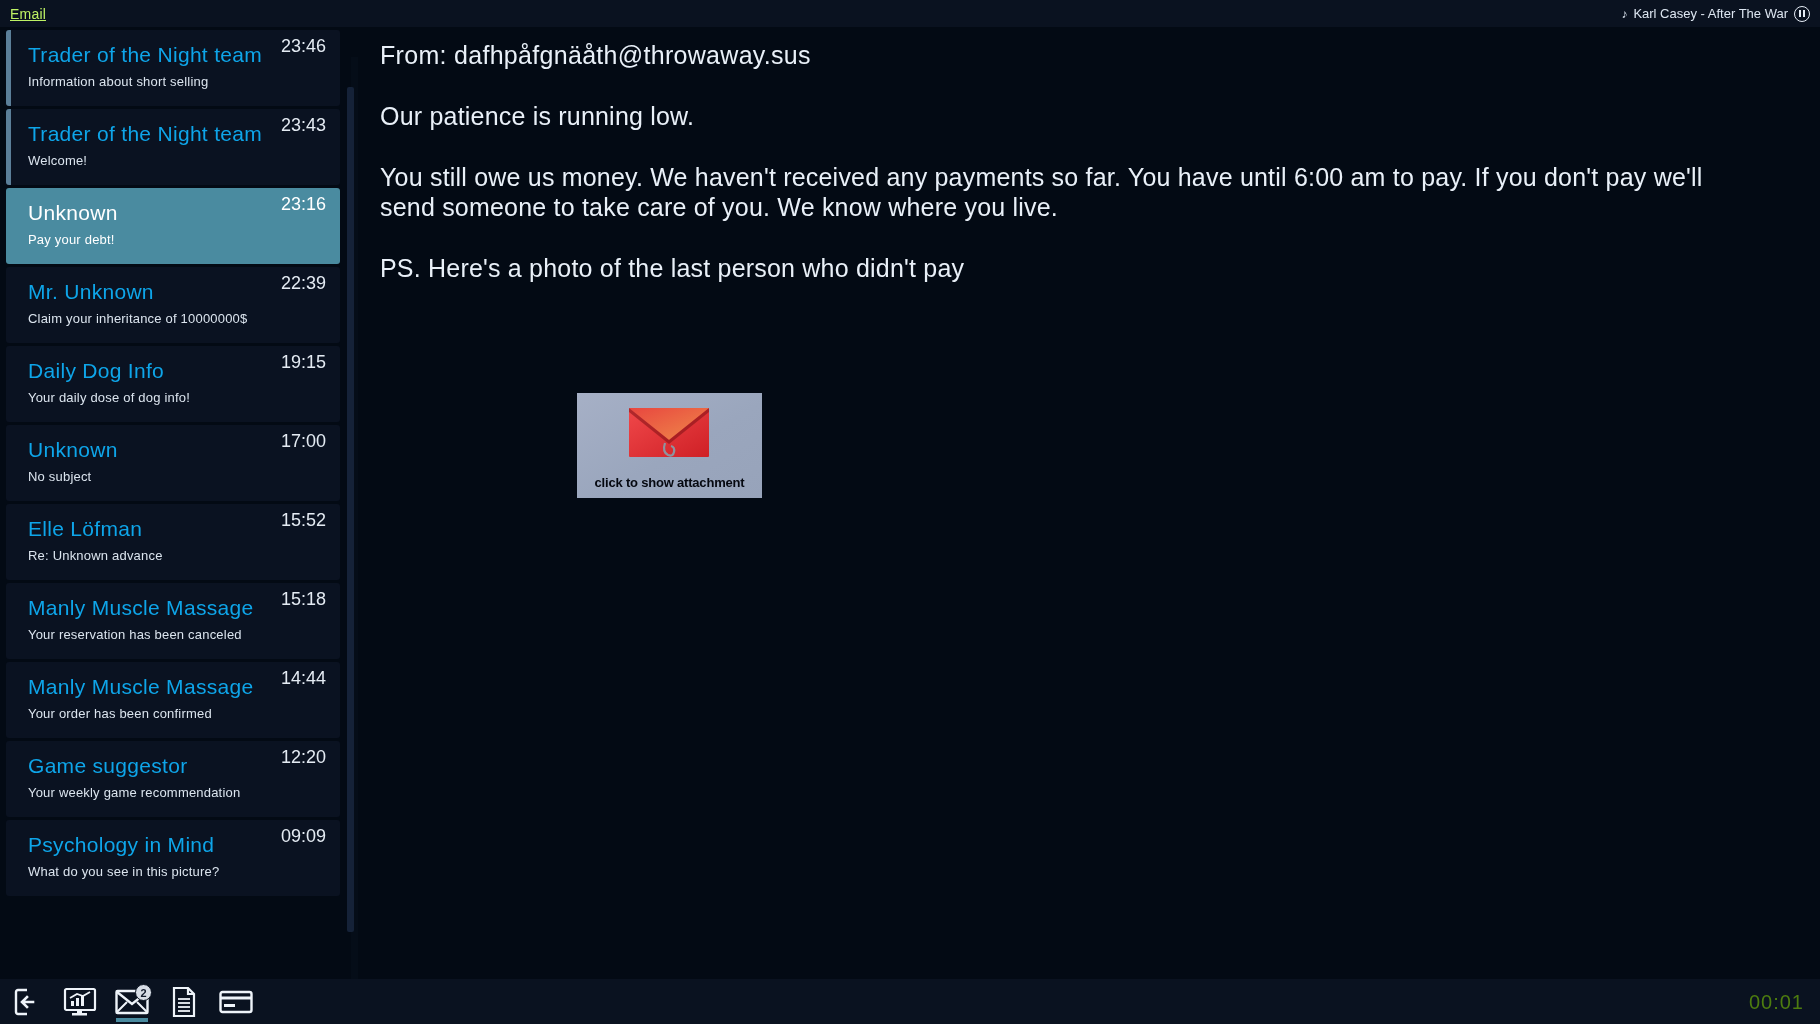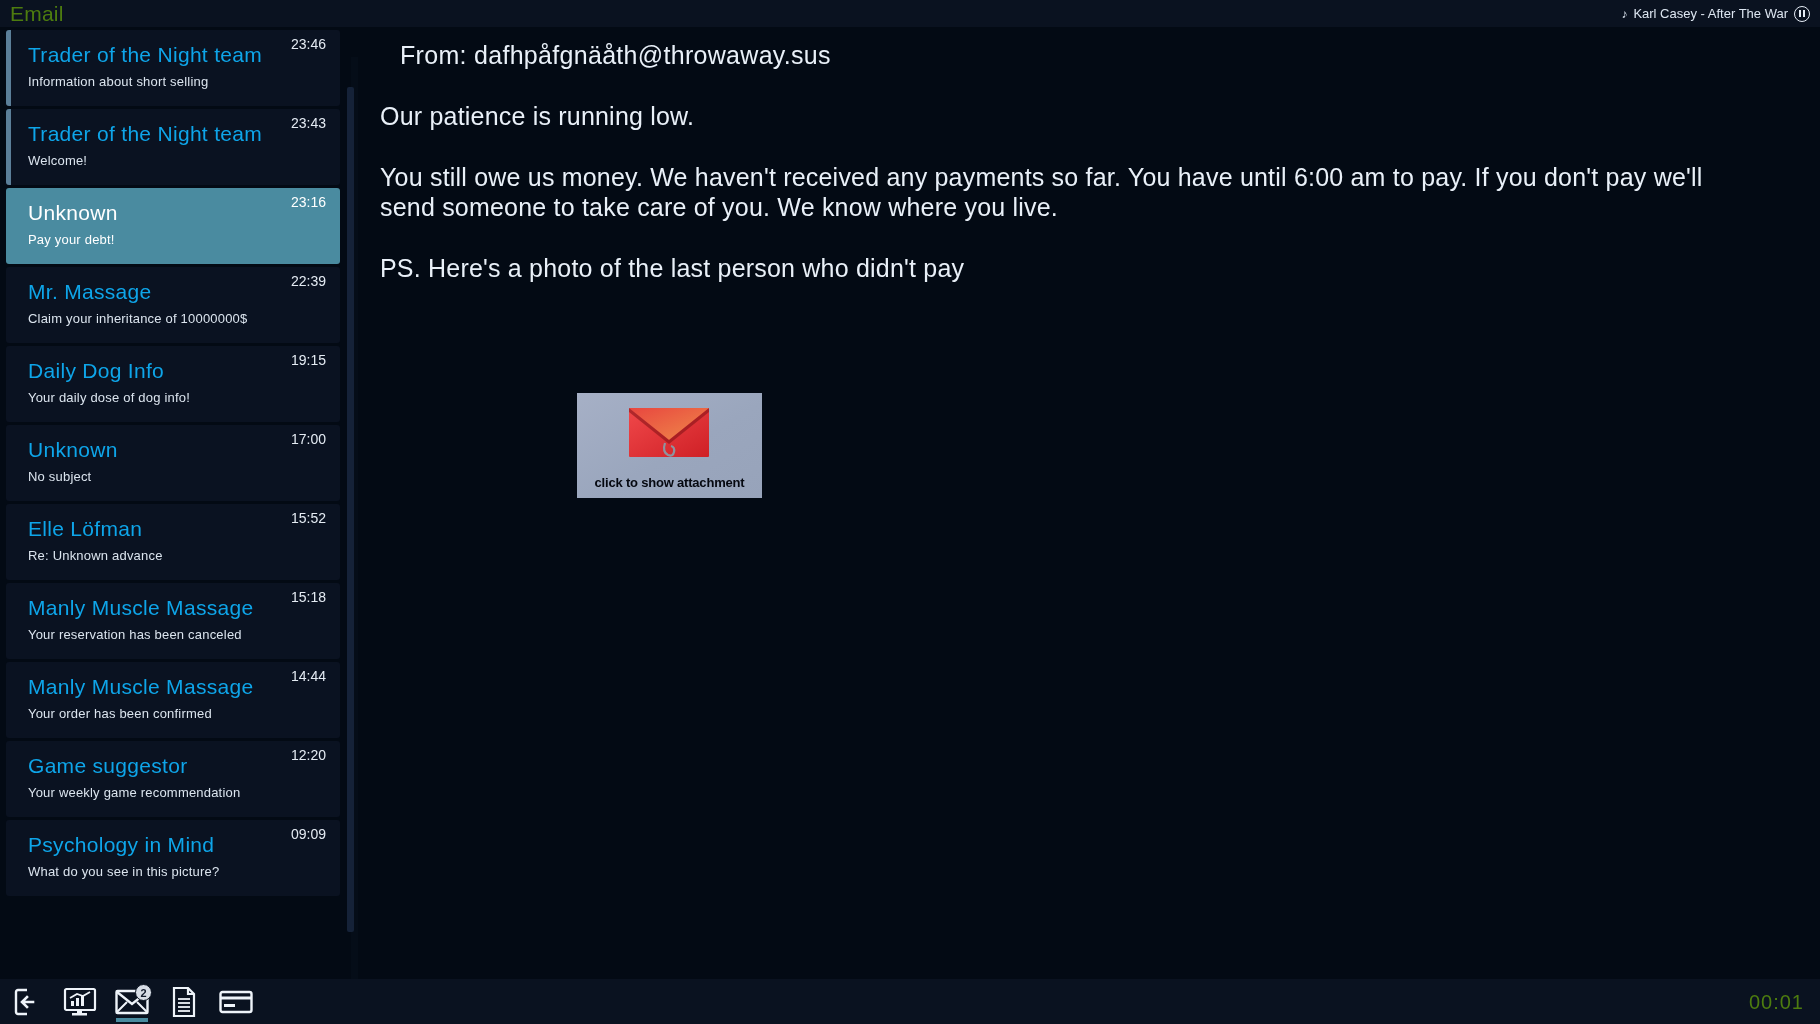--- a/index.html
+++ b/index.html
@@ -11,21 +11,21 @@
   }
   #app { position:relative; width:1820px; height:1024px; background:#030a14; }
 
   
   #topbar {
     position:absolute; left:0; top:0; width:1820px; height:27px;
     background:#0a1220;
     display:flex; align-items:center; justify-content:space-between;
     padding:0 10px;
   }
-  #app-title { color:#4d7c0f; font-size:21px; letter-spacing:.2px; }
+  #app-title { color:#bef264; font-size:14px; letter-spacing:.2px;text-decoration:underline; }
   #music { display:flex; align-items:center; gap:6px; color:#dde6f1; font-size:13px; }
   #music .note { font-size:12px; }
   .pausebtn {
     width:16px; height:16px; border-radius:50%;
     border:1.6px solid #e6edf6;
     display:inline-flex; align-items:center; justify-content:center; gap:2px;
   }
   .pausebtn i { display:block; width:2px; height:7px; background:#e6edf6; }
 
   
@@ -47,42 +47,42 @@
   .mail .sender {
     position:absolute; left:22px; top:13px;
     color:#0ea5e9; font-size:21px; letter-spacing:.3px; white-space:nowrap;
   }
   .mail .subject {
     position:absolute; left:22px; top:44px;
     color:#dbe4ee; font-size:13px; letter-spacing:.2px; white-space:nowrap;
   }
   .mail .time {
     position:absolute; right:14px; top:6px;
-    color:#e4ebf3; font-size:14px;
+    color:#e4ebf3; font-size:18px;
   }
   .mail.selected { background:#4a8ba0; }
   .mail.selected .bar { background:transparent; }
   .mail.selected .sender, .mail.selected .subject, .mail.selected .time { color:#ffffff; }
 
   
   #sb-track {
     position:absolute; right:4px; top:30px; width:7px; height:945px;
     background:#050d18;
   }
   #sb-thumb {
     position:absolute; right:4px; top:30px; width:7px; height:845px;
     background:#152238; border-radius:2px;
   }
 
   
   #reader {
     position:absolute; left:368px; top:27px; width:1452px; height:952px;
     padding:14px 20px 0 12px; color:#e9f0f8;
   }
-  #from { font-size:25px; letter-spacing:.3px; margin-bottom:32px;margin-left:20px; }
+  #from { font-size:25px; letter-spacing:.3px; margin-bottom:32px; }
   .para { font-size:25px; letter-spacing:.2px; line-height:1.17; margin-bottom:32px; max-width:1330px; }
 
   
   #attachment {
     position:absolute; left:209px; top:366px;
     width:185px; height:105px;
     background:linear-gradient(150deg,#a6b0c6 0%,#9aa6bd 55%,#97a3ba 100%);
     cursor:pointer;
   }
   #att-env { position:absolute; left:50px; top:13px; width:84px; height:55px; }
@@ -151,21 +151,21 @@
         </div>
         <div class="mail selected read">
           <span class="bar"></span>
           <span class="time">23:16</span>
           <span class="sender">Unknown</span>
           <span class="subject">Pay your debt!</span>
         </div>
         <div class="mail read">
           <span class="bar"></span>
           <span class="time">22:39</span>
-          <span class="sender">Mr. Massage</span>
+          <span class="sender">Mr. Unknown</span>
           <span class="subject">Claim your inheritance of 10000000$</span>
         </div>
         <div class="mail read">
           <span class="bar"></span>
           <span class="time">19:15</span>
           <span class="sender">Daily Dog Info</span>
           <span class="subject">Your daily dose of dog info!</span>
         </div>
         <div class="mail read">
           <span class="bar"></span>

